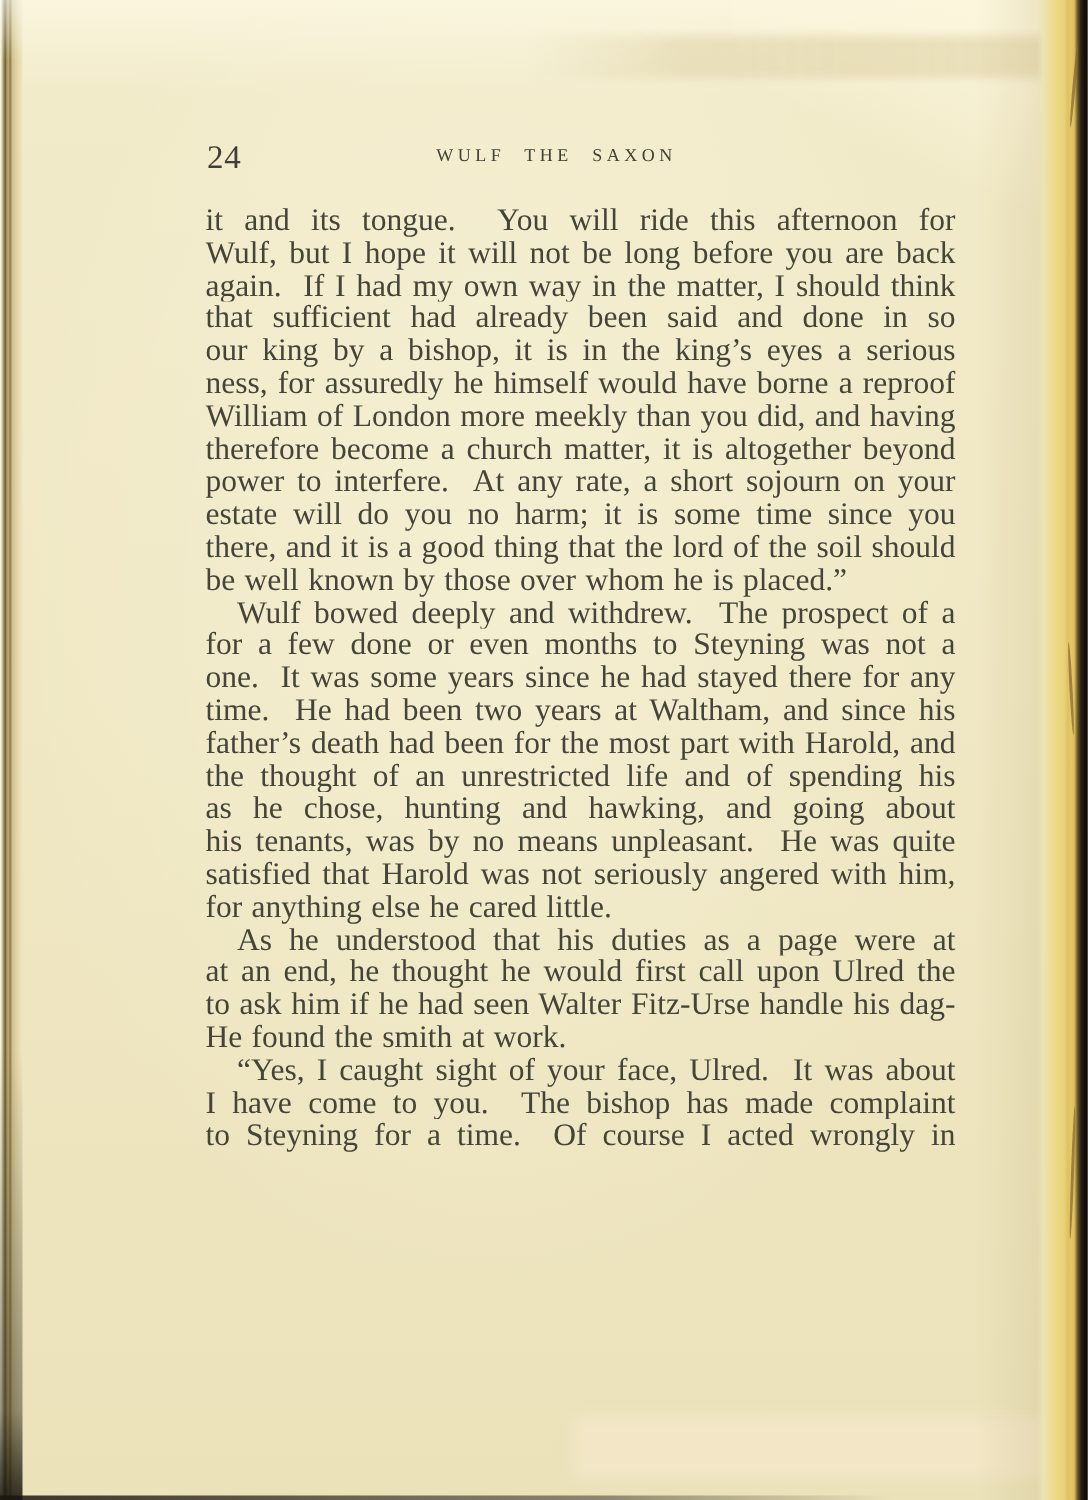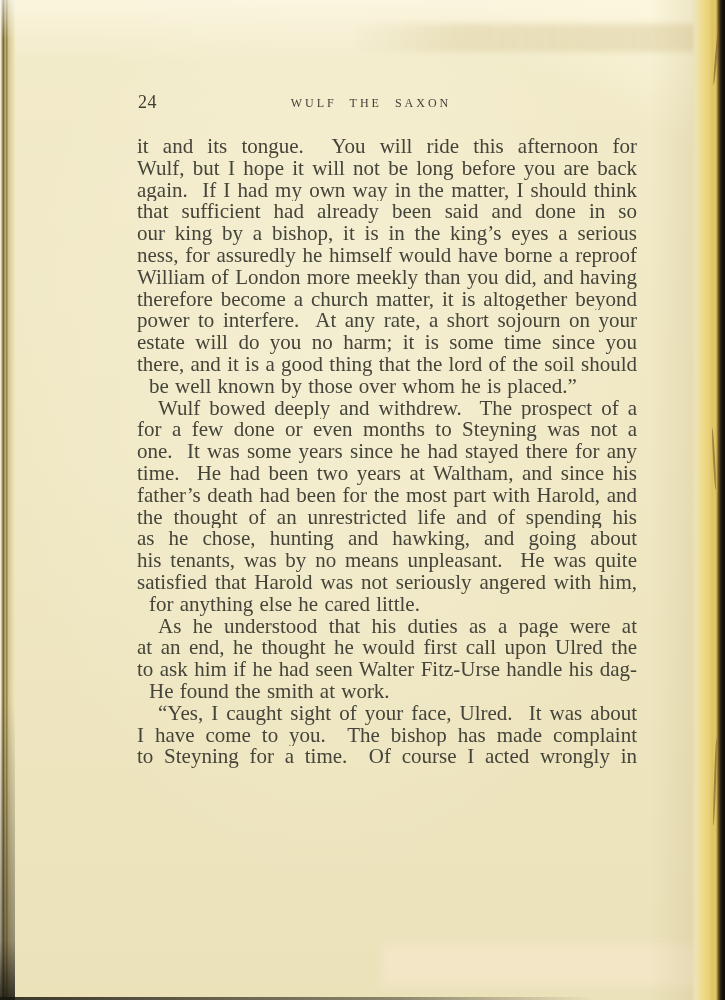--- a/index.html
+++ b/index.html
@@ -69,35 +69,35 @@
     background: radial-gradient(ellipse at 45% 38%, rgba(255,255,244,0.28) 0%, rgba(255,255,244,0) 58%);
   }
   
   .content {
     position: absolute; left: 137px; top: 92px; width: 500px;
     color: #45443a;
   }
   .header { position: relative; height: 22px; }
   .pagenum {
     position: absolute; left: 1px; top: 0;
-    font-size: 18px; letter-spacing: 0.5px; color: #3f3e35;
+    font-size: 22px; letter-spacing: 0.5px; color: #3f3e35;
   }
   .title {
     position: absolute; left: calc(50% - 16px); top: 4px;
     transform: translateX(-50%);
     font-size: 12px; letter-spacing: 3px; word-spacing: 7px;
     color: #413f36; white-space: nowrap;
   }
   .text-block { margin-top: 22px; font-size: 21px; }
   .line {
     line-height: 21.8px; height: 21.8px; overflow: hidden;
     text-align: justify; text-align-last: justify;
     white-space: pre-wrap; word-spacing: 1px;
   }
-  .line.last { text-align-last: left; margin-left: 12px; }
+  .line.last { text-align-last: left; }
   .line.indent { padding-left: 21px; }
 </style>
 </head>
 <body>
 
 <div class="scan">
   <div class="top-light"></div>
   <div class="corner-light"></div>
   <div class="scan-streak"></div>
   <div class="bottom-band"></div>

